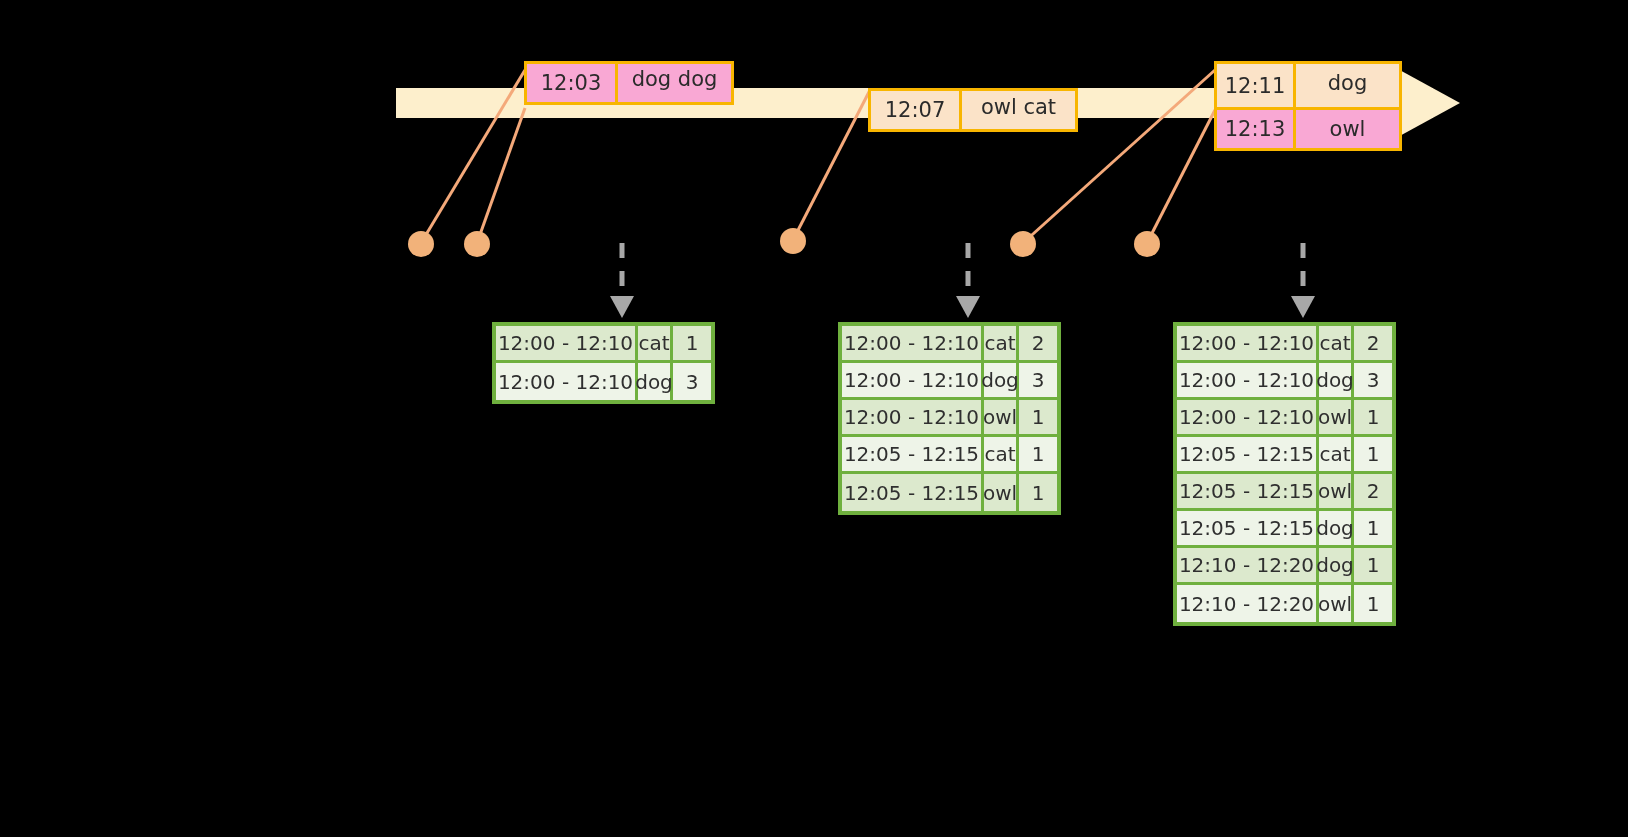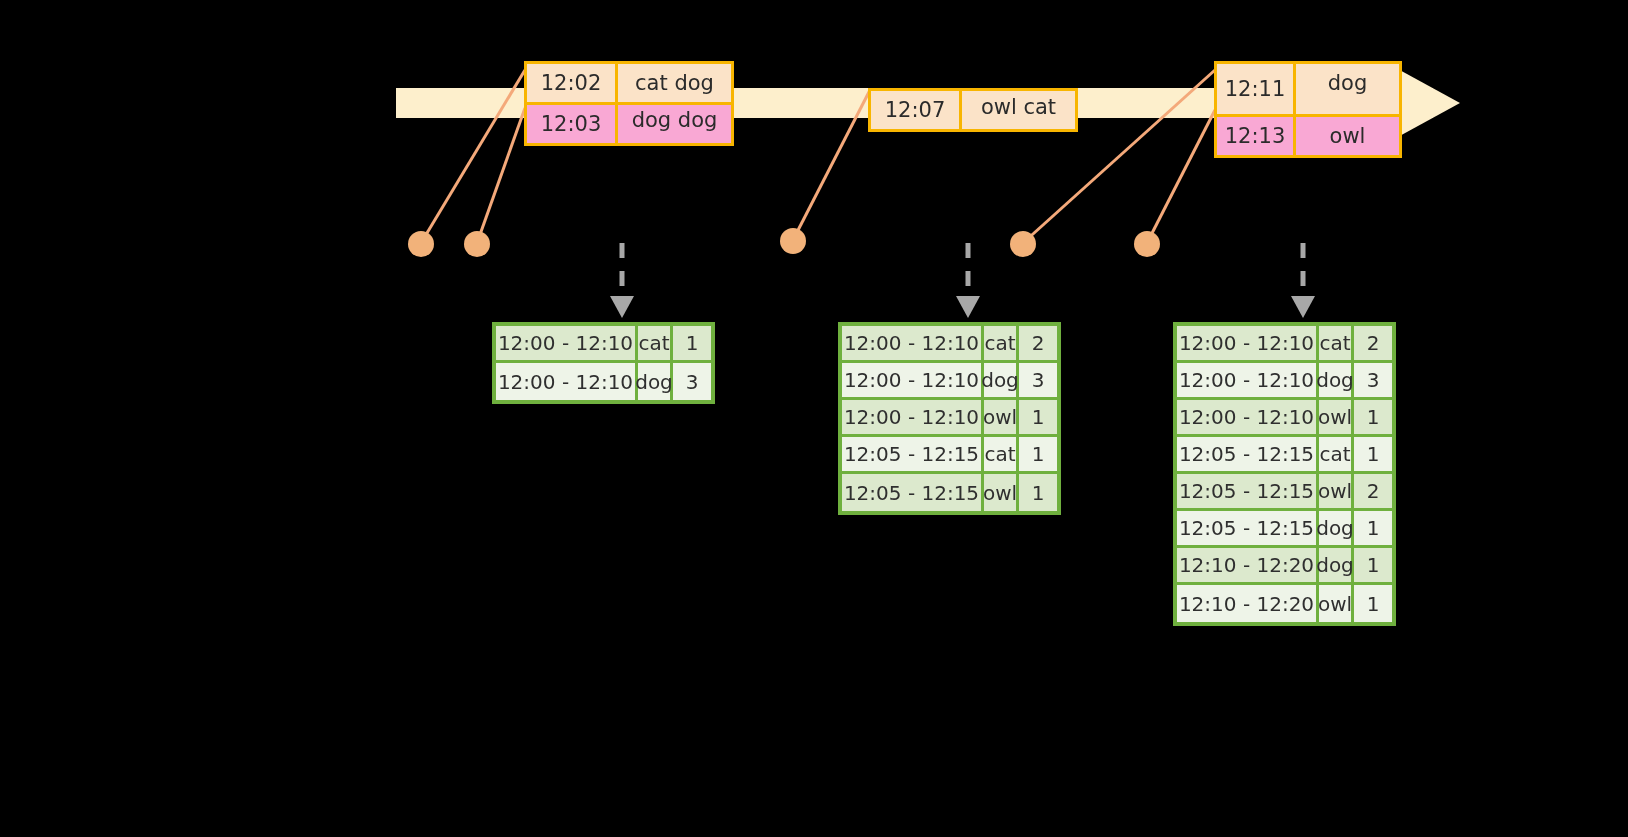--- a/index.html
+++ b/index.html
@@ -59,40 +59,36 @@
       <line x1="622" y1="243" x2="622" y2="297"></line>
       <line x1="968" y1="243" x2="968" y2="297"></line>
       <line x1="1303" y1="243" x2="1303" y2="297"></line>
     </g>
     <polygon points="610,296 634,296 622,318" fill="#a8a8a8"></polygon>
     <polygon points="956,296 980,296 968,318" fill="#a8a8a8"></polygon>
     <polygon points="1291,296 1315,296 1303,318" fill="#a8a8a8"></polygon>
   </svg>
 
   <div class="evt-table" style="left:524px;top:61px;width:204px;">
-    <div class="r odd">
-      <div class="c-time" style="width:88px;height:38px;">12:02</div>
-      <div class="c-words" style="width:113px;height:38px;">cat dog</div>
-    </div>
     <div class="r even">
       <div class="c-time" style="width:88px;height:38px;">12:03</div>
       <div class="c-words" style="width:113px;height:30px;">dog dog</div>
     </div>
   </div>
 
   <div class="evt-table" style="left:868px;top:88px;width:204px;">
     <div class="r odd">
       <div class="c-time" style="width:88px;height:38px;">12:07</div>
       <div class="c-words" style="width:113px;height:31px;">owl cat</div>
     </div>
   </div>
 
   <div class="evt-table" style="left:1214px;top:61px;width:182px;">
     <div class="r odd">
-      <div class="c-time" style="width:76px;height:50px;">12:11</div>
+      <div class="c-time" style="width:76px;height:43px;">12:11</div>
       <div class="c-words" style="width:103px;height:38px;">dog</div>
     </div>
     <div class="r even">
       <div class="c-time" style="width:76px;height:38px;">12:13</div>
       <div class="c-words" style="width:103px;height:38px;">owl</div>
     </div>
   </div>
 
   <div class="res-table" id="res-1" style="left:492px;top:322px;">
       <div class="row odd">

